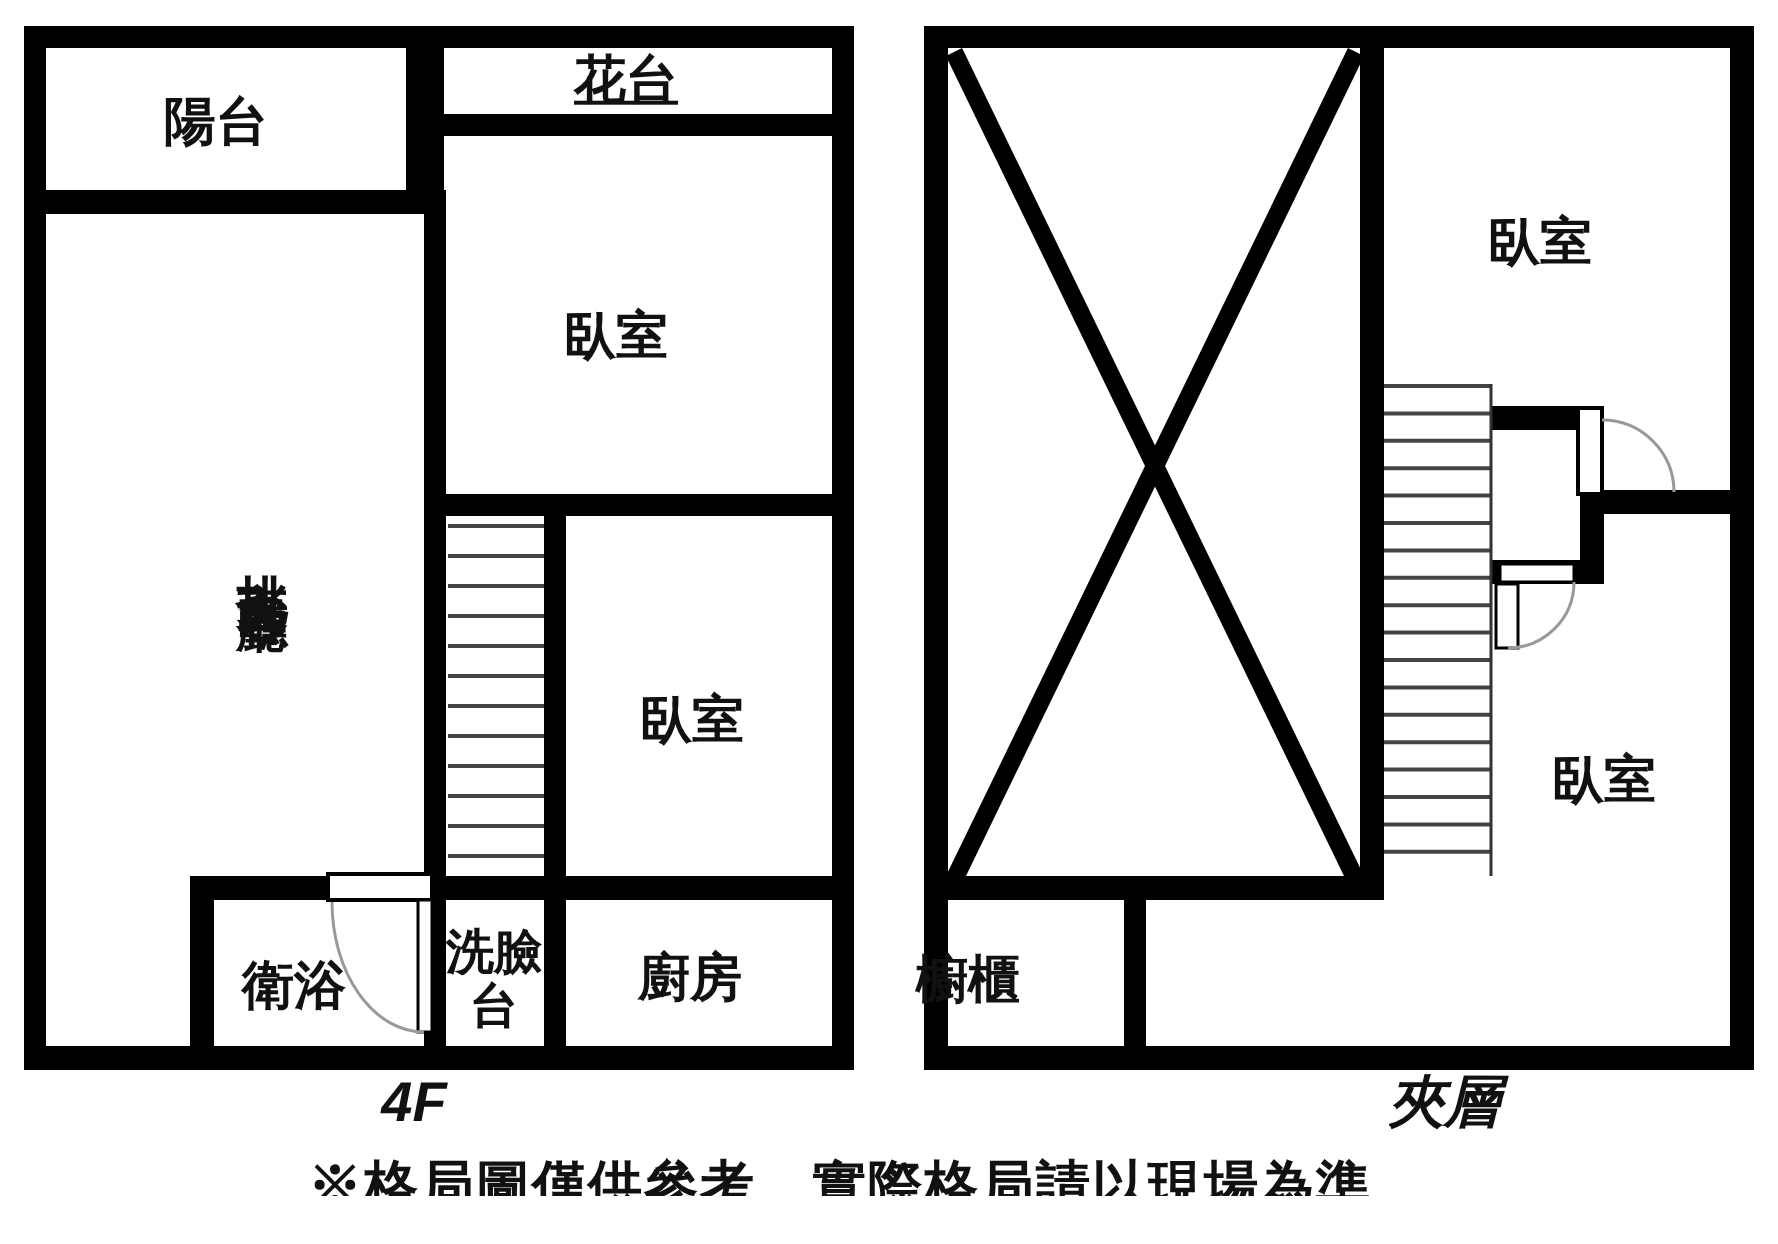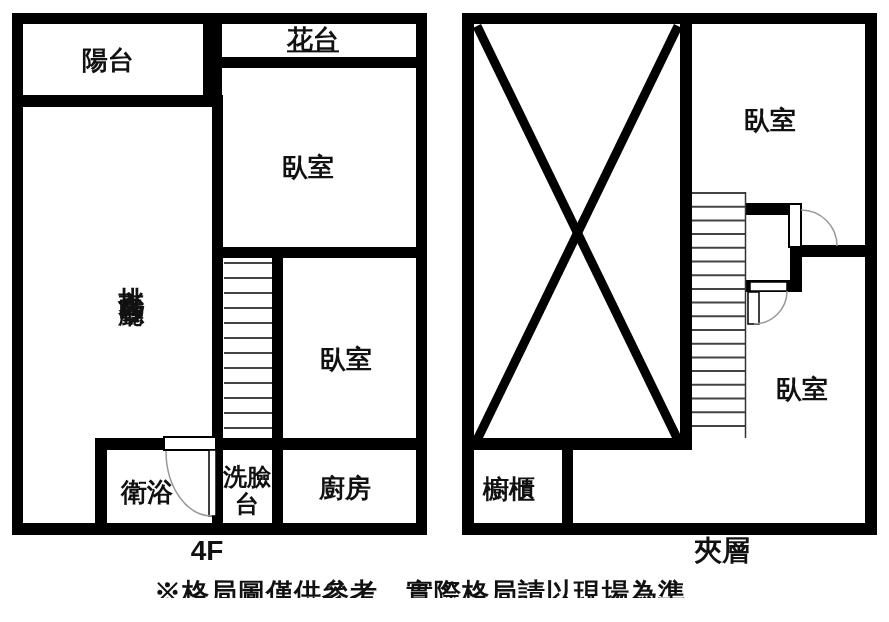--- a/index.html
+++ b/index.html
@@ -26,21 +26,21 @@
     text-orientation:upright;
     letter-spacing:4px;
     white-space:normal;
   }
   .lbl-wrap{
     white-space:normal;
     width:56px;
     line-height:27px;
     font-size:24px;
   }
-  .lbl-floor{font-size:28px;}
+  .lbl-floor{font-size:28px;font-style:italic;}
   .lbl-disclaimer{font-size:27px;letter-spacing:1px;}
 </style>
 </head>
 <body>
 
 <div class="stage">
 
   <svg width="889" height="622" viewBox="0 0 889 622">
 
     <g fill="#000000">
@@ -137,17 +137,17 @@
   <div class="lbl" style="left:308px;top:168px;">臥室</div>
   <div class="lbl lbl-vertical" style="left:131px;top:274px;">挑高客廳</div>
   <div class="lbl" style="left:346px;top:360px;">臥室</div>
   <div class="lbl" style="left:147px;top:493px;">衛浴</div>
   <div class="lbl lbl-wrap" style="left:247px;top:490px;text-align:center;">洗臉台</div>
   <div class="lbl" style="left:345px;top:489px;">廚房</div>
   <div class="lbl lbl-floor" style="left:207px;top:551px;">4F</div>
 
   <div class="lbl" style="left:770px;top:121px;">臥室</div>
   <div class="lbl" style="left:802px;top:390px;">臥室</div>
-  <div class="lbl" style="left:509px;top:490px;">櫥櫃</div>
+  <div class="lbl" style="left:484px;top:490px;">櫥櫃</div>
   <div class="lbl lbl-floor" style="left:684px;top:551px;margin-left:38px;">夾層</div>
 
   <div class="lbl lbl-disclaimer" style="left:420px;top:593px;">※格局圖僅供參考，實際格局請以現場為準</div>
 </div>
 
 </body></html>

